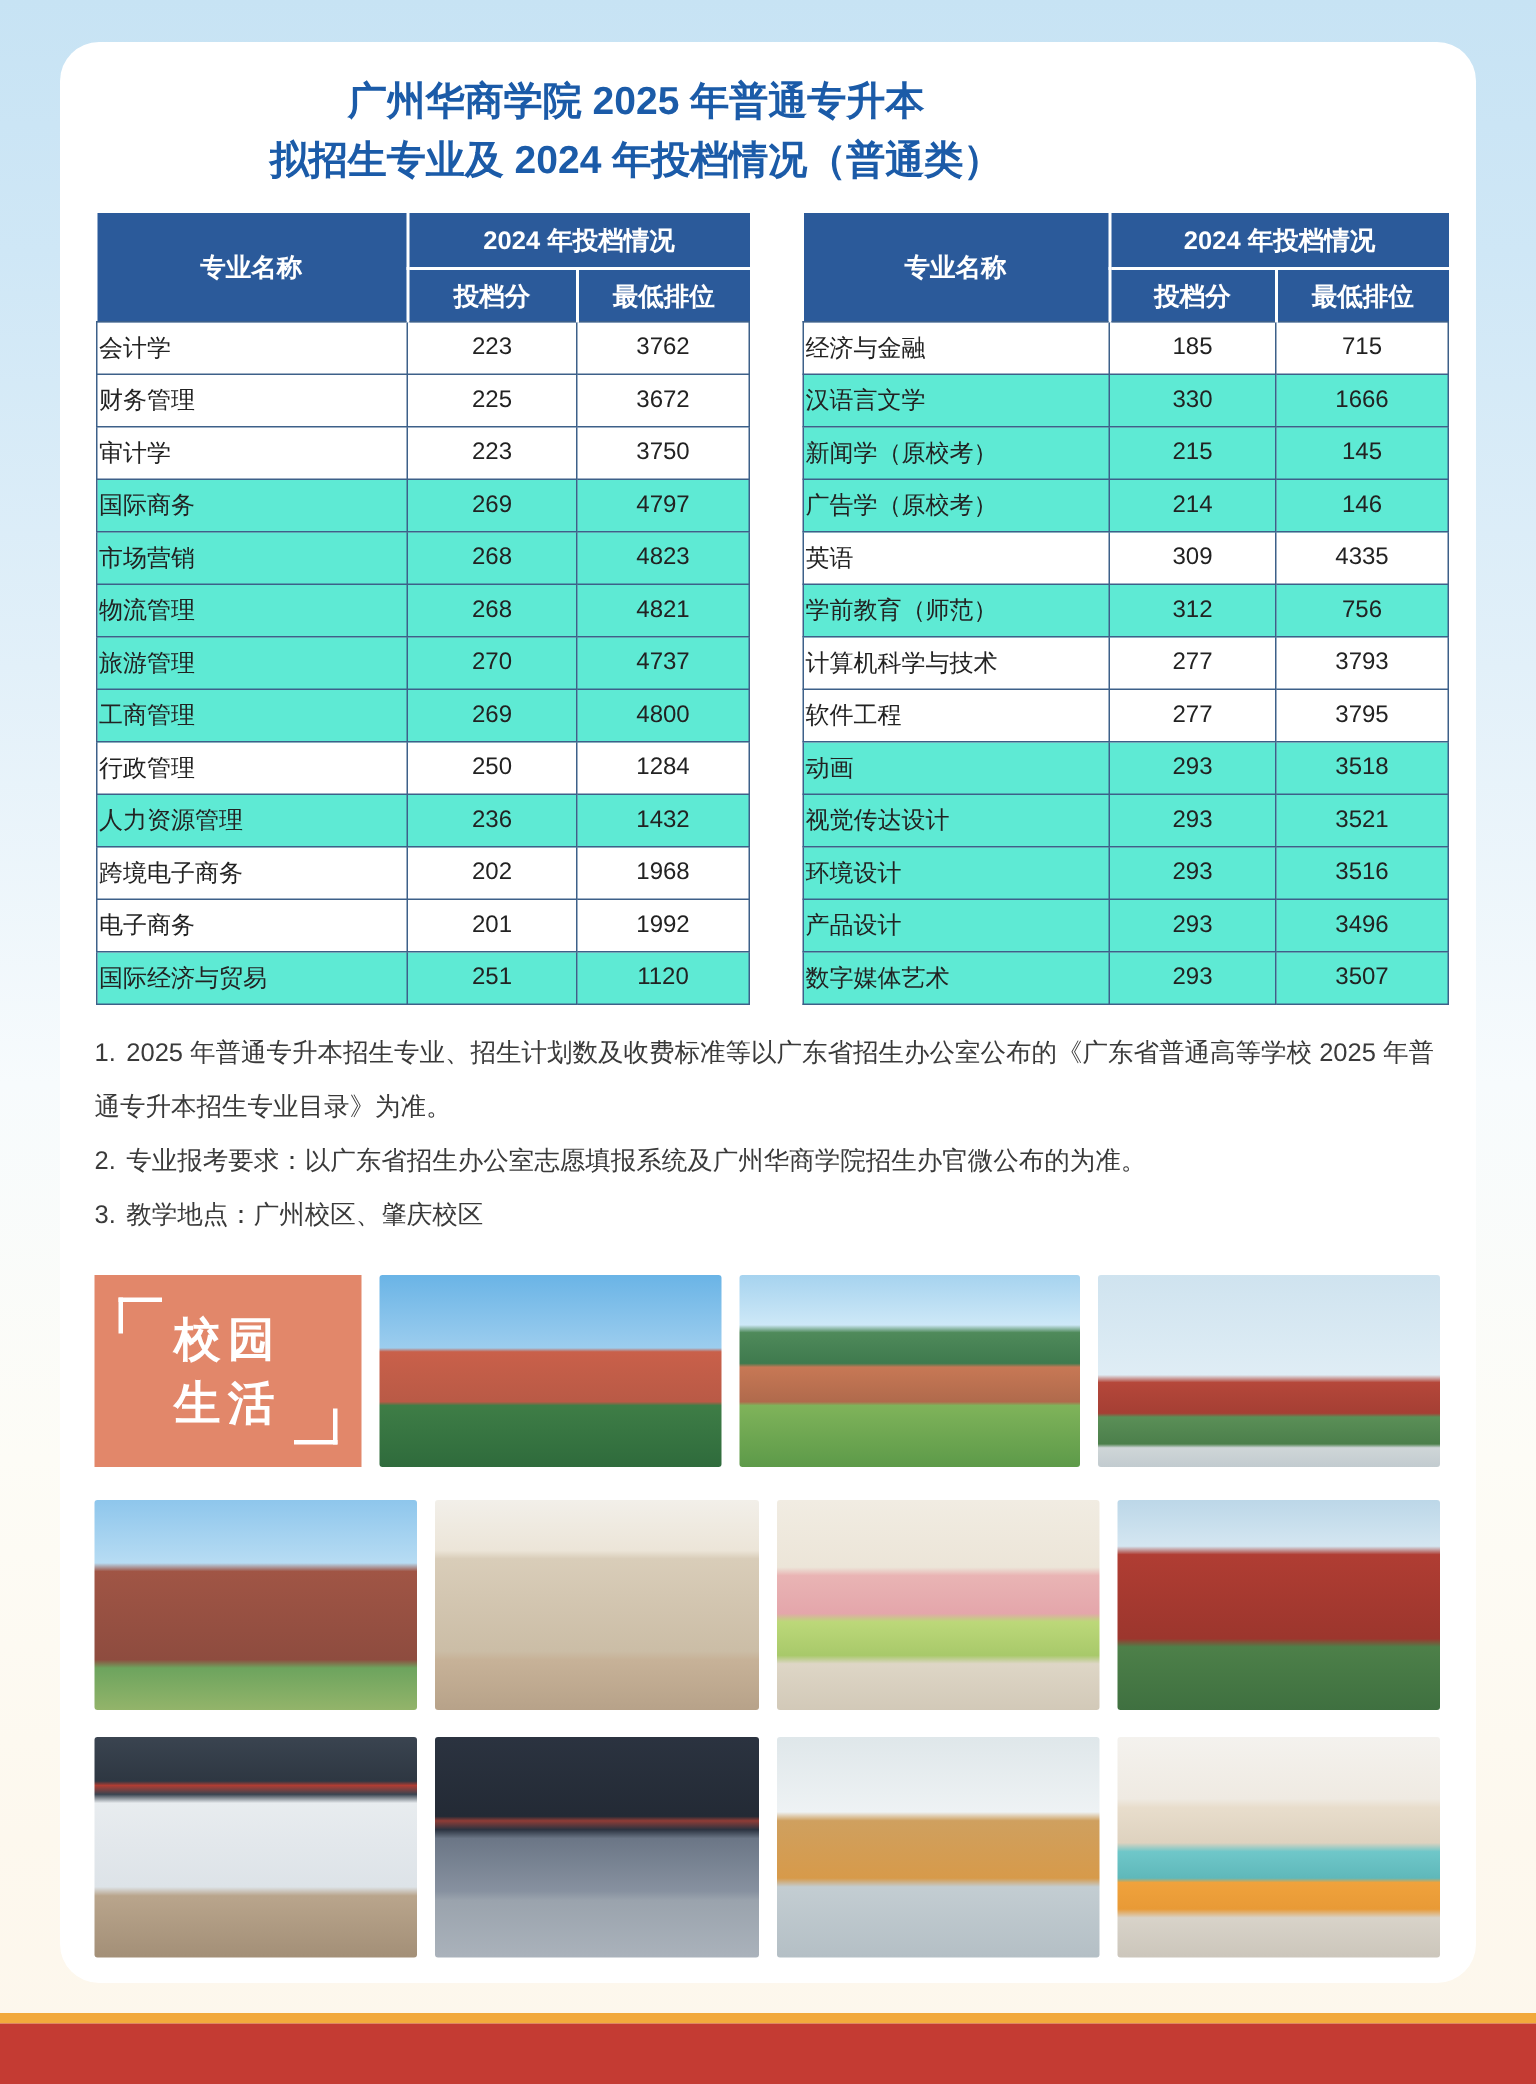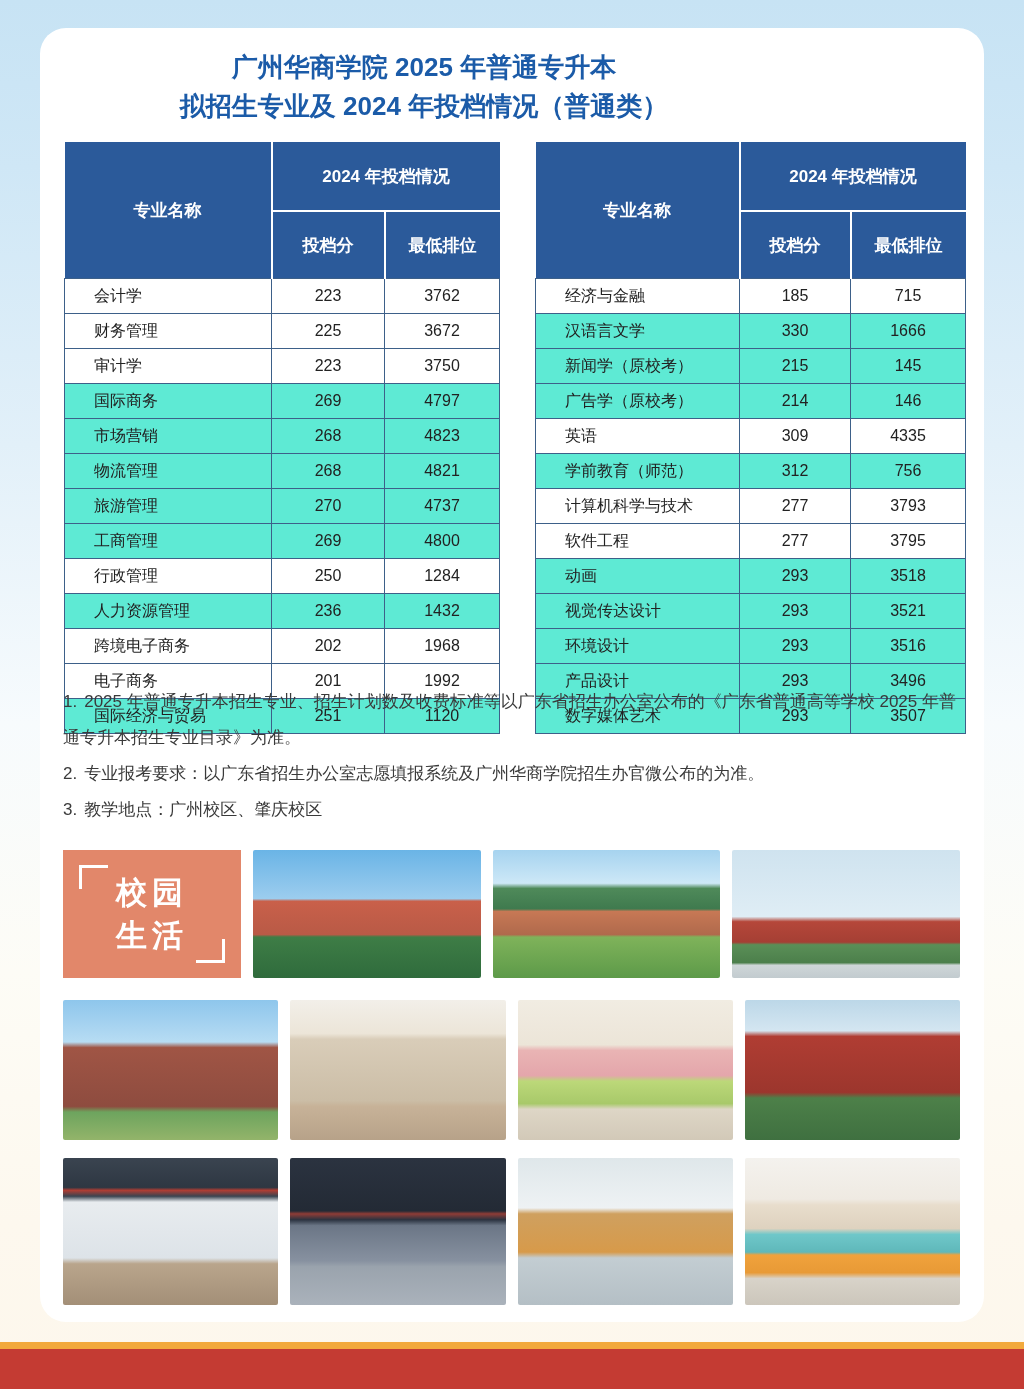--- a/index.html
+++ b/index.html
@@ -14,32 +14,32 @@
   }
   
   .title{position:absolute;left:40px;top:48px;width:768px;text-align:center;
     color:#1b5ba8;font-weight:bold;font-size:26px;line-height:39px;}
   
   .tbl{border-collapse:collapse;table-layout:fixed;position:absolute;top:142px;}
   .tbl-left{left:64px;width:435px;}
   .tbl-right{left:535px;width:430px;}
   .tbl th{
     background:#2b5a9a;color:#ffffff;font-weight:bold;font-size:17px;
-    border:2px solid #ffffff;padding:16px;text-align:center;
+    border:2px solid #ffffff;padding:0;text-align:center;
   }
   .tbl thead tr:first-child th{border-top:0;height:36px;}
   .tbl thead tr:last-child th{height:34px;border-bottom:0;}
   .tbl th:first-child{border-left:0;}
   .tbl tr th:last-child{border-right:0;}
   .tbl th[rowspan]{border-bottom:0;}
   .tbl td{
     border:1px solid #3d6089;font-size:16px;color:#222222;height:34px;
     text-align:center;padding:0;background:#ffffff;
   }
-  .tbl td.c-major{text-align:left;padding-left:29px;}
+  .tbl td.c-major{text-align:left;padding-left:1px;}
   .tbl tr.shaded td{background:#5eead4;}
   .tbl-left col.c1{width:207px}.tbl-left col.c2{width:113px}.tbl-left col.c3{width:115px}
   .tbl-right col.c1{width:204px}.tbl-right col.c2{width:111px}.tbl-right col.c3{width:115px}
   
   .notes{position:absolute;left:63px;top:684px;width:905px;color:#3a3a3a;
     font-size:17px;line-height:36px;}
   .note{margin:0;}
   .note .num{margin-right:7px;}
   
   .g-row{position:absolute;left:63px;display:flex;gap:12px;}

